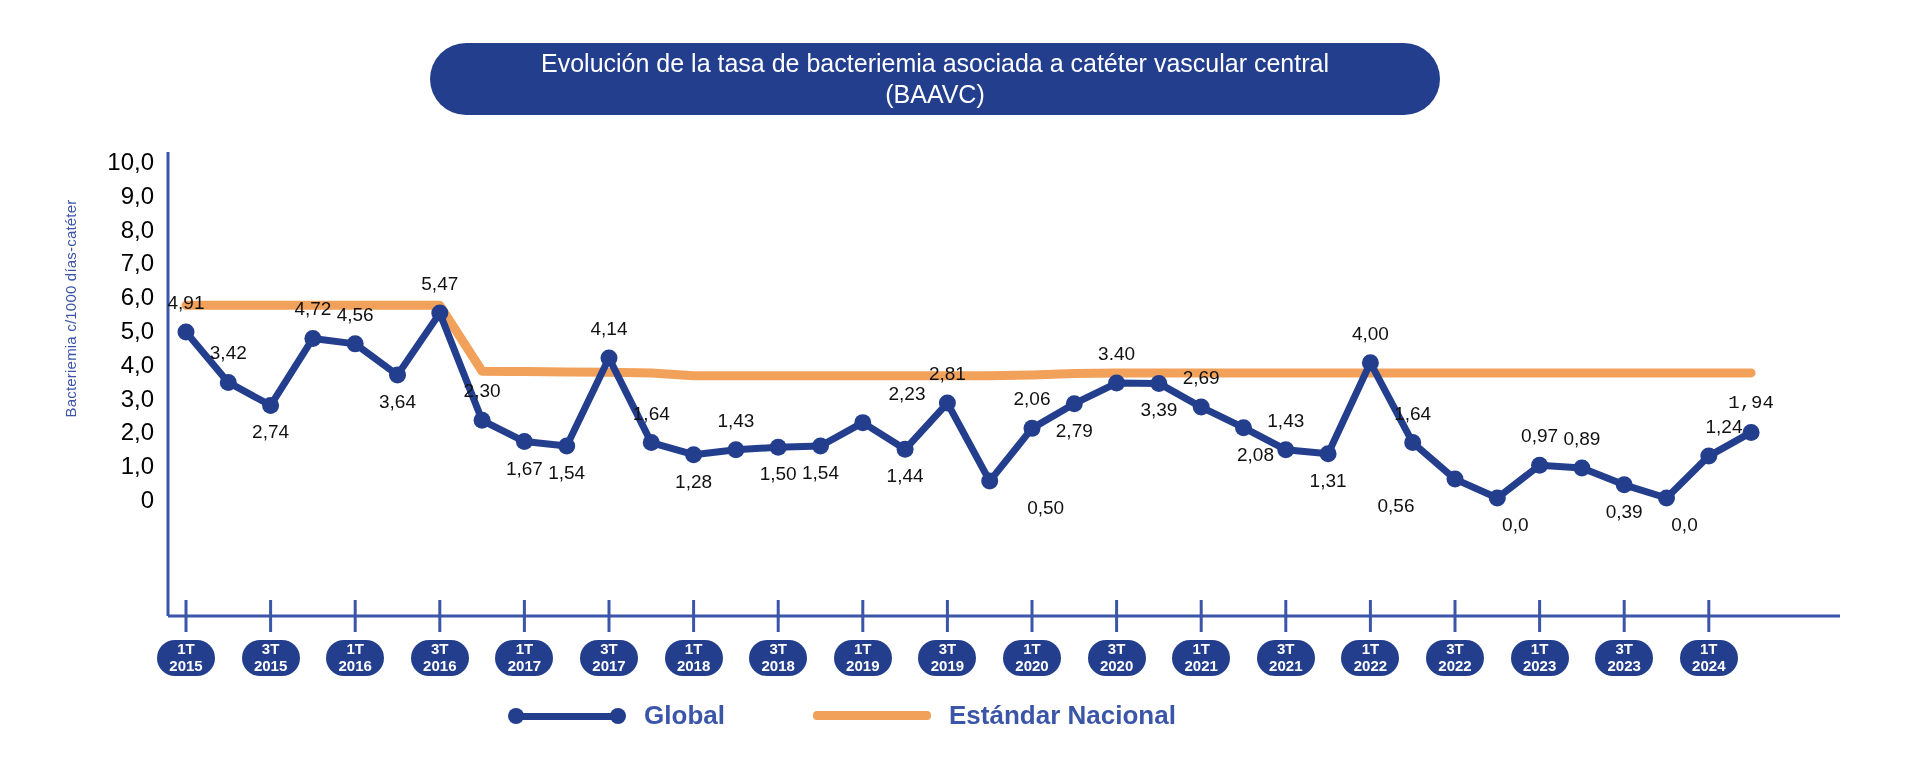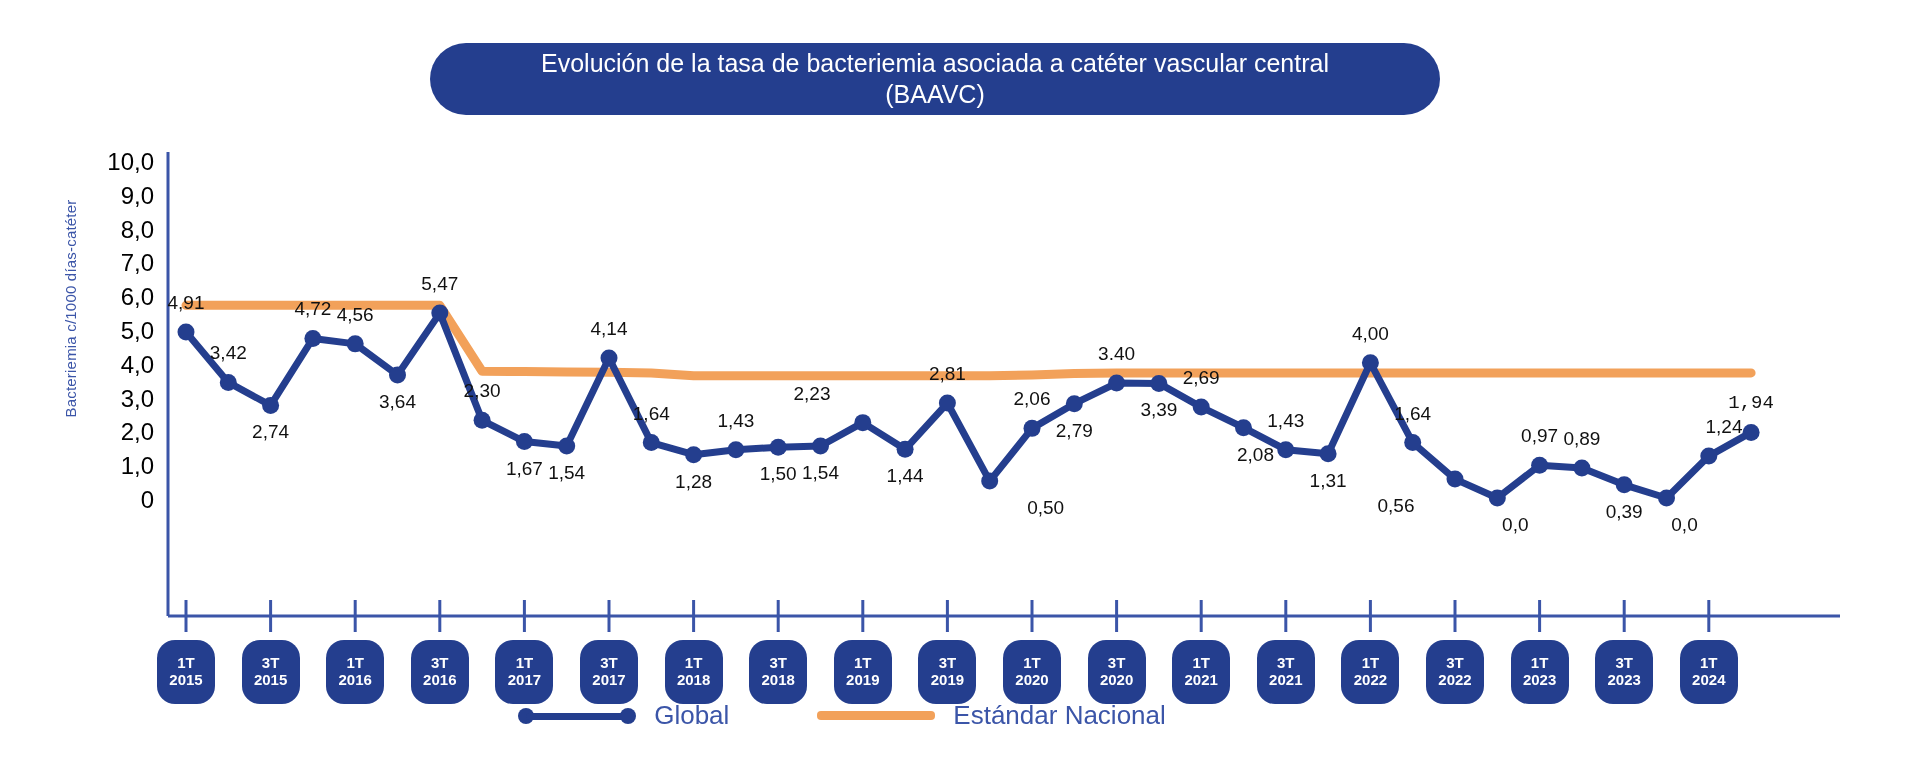--- a/index.html
+++ b/index.html
@@ -53,21 +53,21 @@
     width:54px;
     text-align:right;
     color:#000000;
     font-size:24px;
   }
 
   
   #x-pills{ position:absolute; left:0; top:0; width:1929px; height:767px; }
   .x-pill{
     position:absolute;
-    width:58px; height:64px;
+    width:58px; height:36px;
     background:#243e8e;
     border-radius:18px;
     color:#ffffff;
     font-size:15px;
     font-weight:bold;
     line-height:1.12;
     display:flex; flex-direction:column;
     align-items:center; justify-content:center;
     white-space:pre-line;
     text-align:center;
@@ -82,20 +82,21 @@
     transform:translateX(-50%);
   }
 
   
   #legend{
     position:absolute;
     left:0; top:700px;
     width:1684px;
     display:flex; align-items:center; justify-content:center;
     gap:88px;
+    font-weight:bold;
   }
   .legend-item{ display:flex; align-items:center; gap:18px; }
   .legend-label{ color:#3b55a8; font-size:26px; }
   .swatch-global{ position:relative; width:118px; height:16px; }
   .swatch-global .bar{
     position:absolute; left:8px; top:5px; width:102px; height:7px;
     background:#243e8e; border-radius:4px;
   }
   .swatch-global .dot{
     position:absolute; top:0; width:16px; height:16px;
@@ -210,21 +211,21 @@
       <div class="pt-label" style="left: 439.8px; top: 273.114px;">5,47</div>
       <div class="pt-label" style="left: 482.1px; top: 380.26px;">2,30</div>
       <div class="pt-label" style="left: 524.4px; top: 457.554px;">1,67</div>
       <div class="pt-label" style="left: 566.7px; top: 461.948px;">1,54</div>
       <div class="pt-label" style="left: 609px; top: 318.068px;">4,14</div>
       <div class="pt-label" style="left: 651.3px; top: 402.568px;">1,64</div>
       <div class="pt-label" style="left: 693.6px; top: 470.736px;">1,28</div>
       <div class="pt-label" style="left: 735.9px; top: 409.666px;">1,43</div>
       <div class="pt-label" style="left: 778.2px; top: 463.3px;">1,50</div>
       <div class="pt-label" style="left: 820.5px; top: 461.948px;">1,54</div>
-      <div class="pt-label" style="left: 812px; top: 382.626px;">2,23</div>
+      <div class="pt-label" style="left: 907px; top: 382.626px;">2,23</div>
       <div class="pt-label" style="left: 905.1px; top: 465.328px;">1,44</div>
       <div class="pt-label" style="left: 947.4px; top: 363.022px;">2,81</div>
       <div class="pt-label" style="left: 1005.7px; top: 497.1px; margin-left: 40px;">0,50</div>
       <div class="pt-label" style="left: 1032px; top: 388.372px;">2,06</div>
       <div class="pt-label" style="left: 1074.3px; top: 419.698px;">2,79</div>
       <div class="pt-label" style="left: 1116.6px; top: 343.08px;">3.40</div>
       <div class="pt-label" style="left: 1158.9px; top: 399.418px;">3,39</div>
       <div class="pt-label" style="left: 1201.2px; top: 367.078px;">2,69</div>
       <div class="pt-label" style="left: 1243.5px; top: 443.696px; margin-left: 12px;">2,08</div>
       <div class="pt-label" style="left: 1285.8px; top: 409.666px;">1,43</div>

